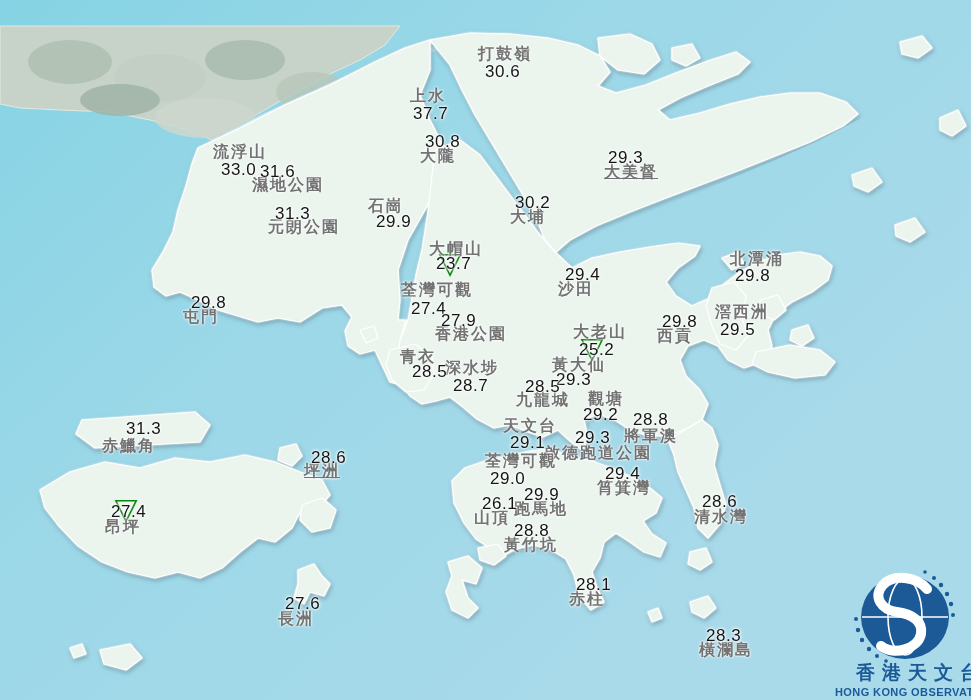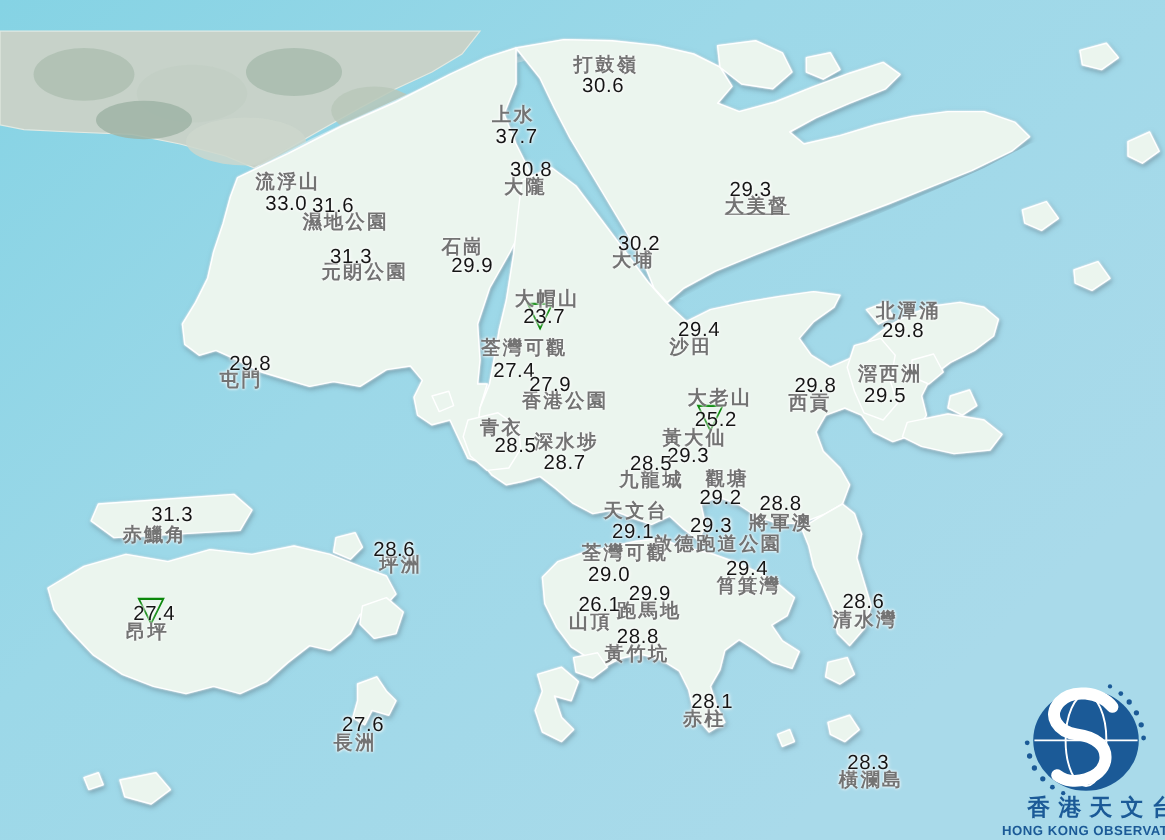--- a/index.html
+++ b/index.html
@@ -198,21 +198,21 @@
       <span class="sname" style="left: 102px; top: 436px;">赤鱲角</span>
       <span class="temp" style="left: 510px; top: 433px;">29.1</span>
       <span class="sname" style="left: 503px; top: 416px;">天文台</span>
       <span class="temp" style="left: 633px; top: 410px;">28.8</span>
       <span class="sname" style="left: 624px; top: 426px;">將軍澳</span>
       <span class="temp" style="left: 575px; top: 428px;">29.3</span>
       <span class="sname" style="left: 544px; top: 443px;">啟德跑道公園</span>
       <span class="temp" style="left: 490px; top: 469px;">29.0</span>
       <span class="sname" style="left: 485px; top: 451px;">荃灣可觀</span>
       <span class="temp" style="left: 311px; top: 448px;">28.6</span>
-      <span class="sname" style="left: 316px; top: 461px;">坪洲</span>
+      <span class="sname" style="left: 304px; top: 461px; text-decoration: underline;">坪洲</span>
       <span class="temp" style="left: 605px; top: 464px;">29.4</span>
       <span class="sname" style="left: 597px; top: 478px;">筲箕灣</span>
       <span class="temp" style="left: 524px; top: 485px;">29.9</span>
       <span class="sname" style="left: 514px; top: 499px;">跑馬地</span>
       <span class="temp" style="left: 482px; top: 494px;">26.1</span>
       <span class="sname" style="left: 474px; top: 508px;">山頂</span>
       <span class="temp" style="left: 514px; top: 521px;">28.8</span>
       <span class="sname" style="left: 504px; top: 535px;">黃竹坑</span>
       <span class="marker" style="left: 126px; top: 509px;">▽</span>
       <span class="temp" style="left: 111px; top: 502px;">27.4</span>

